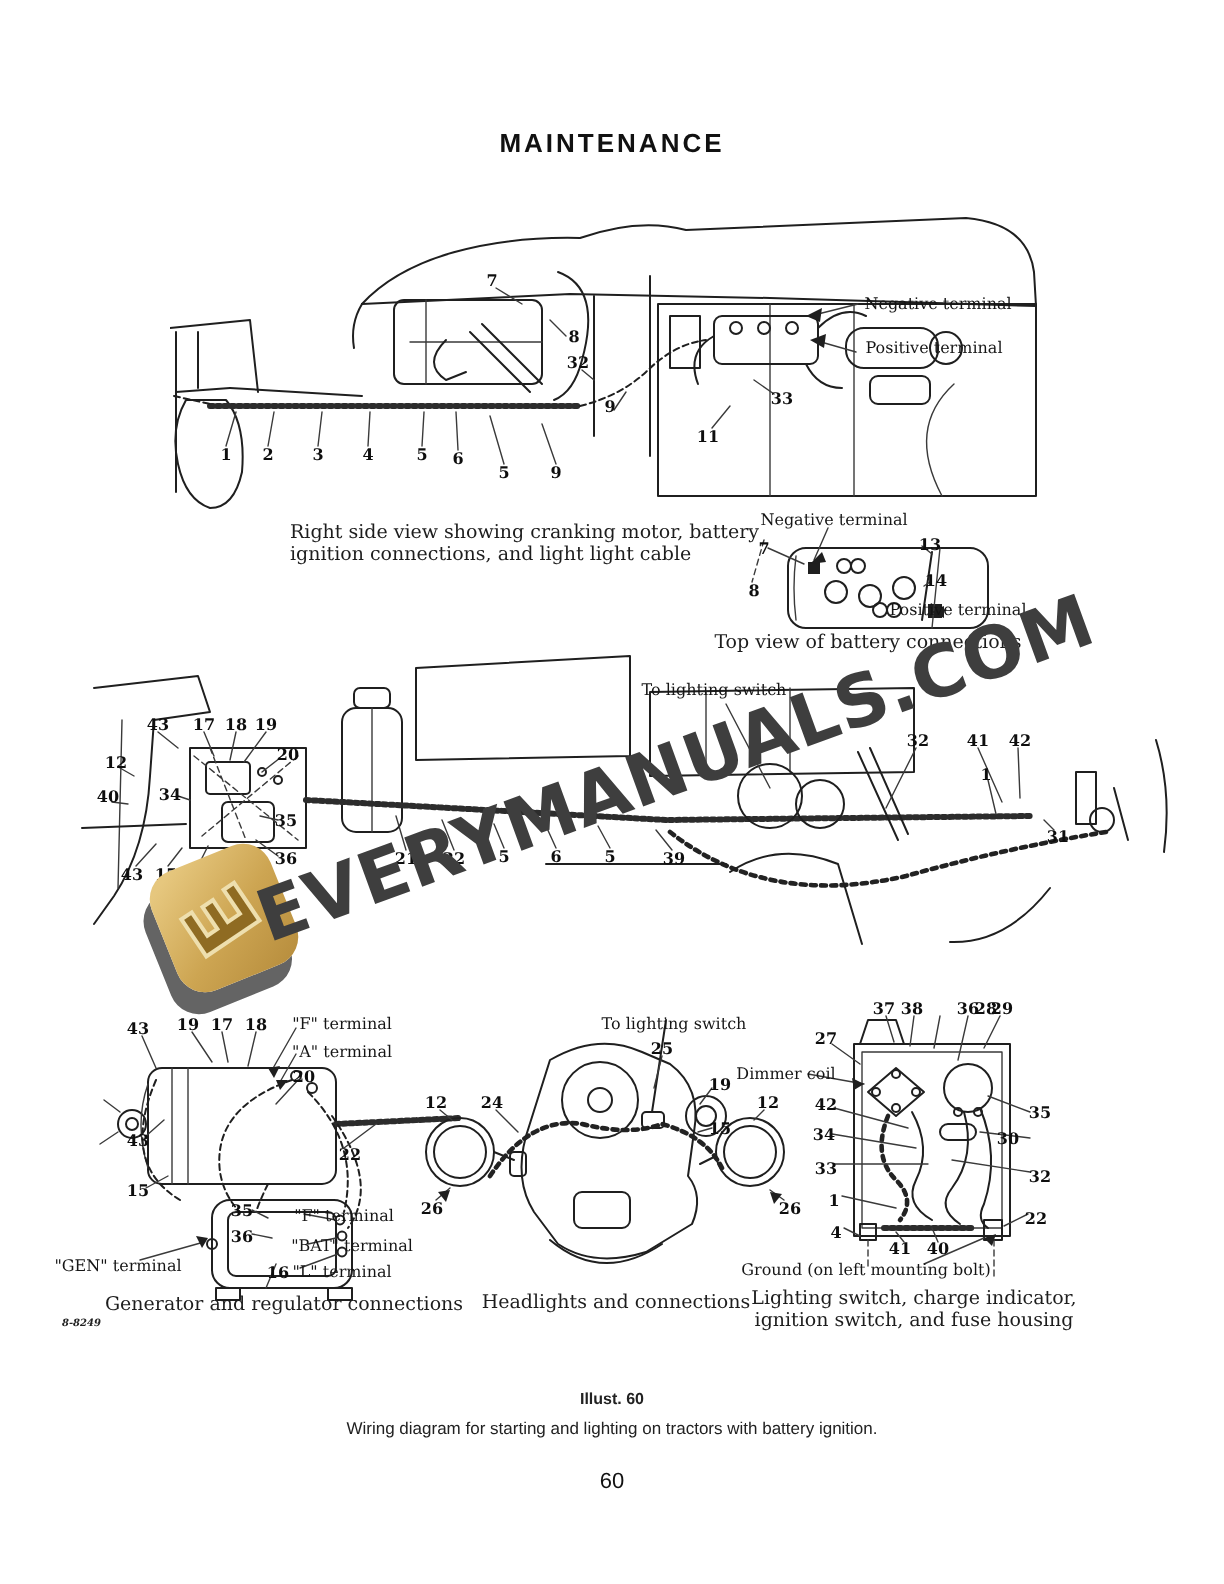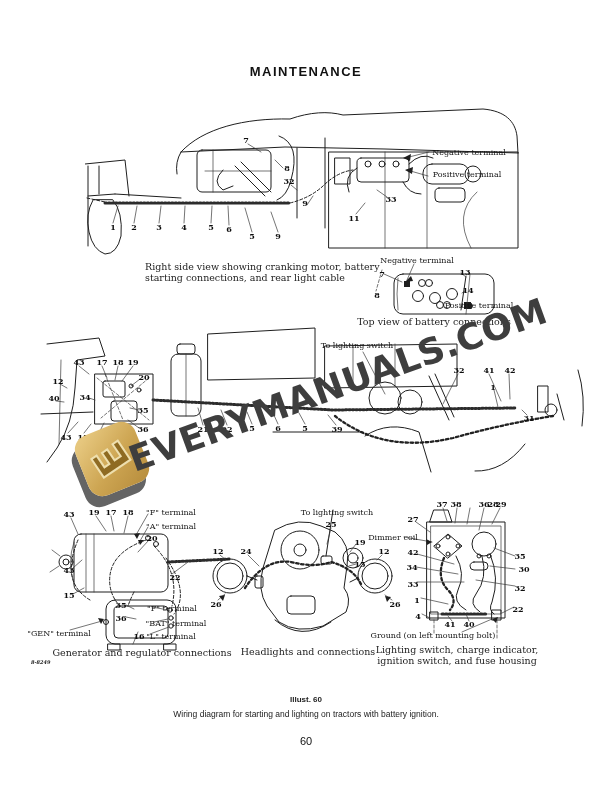--- a/index.html
+++ b/index.html
@@ -305,32 +305,32 @@
       <span class="callout" style="left: 493px; top: 504px;">28</span>
       <span class="callout" style="left: 484px; top: 504px;">36</span>
       <span class="callout" style="left: 501px; top: 504px;">29</span>
       <span class="callout" style="left: 413px; top: 519px;">27</span>
       <span class="callout" style="left: 413px; top: 552px;">42</span>
       <span class="callout" style="left: 412px; top: 567px;">34</span>
       <span class="callout" style="left: 413px; top: 584px;">33</span>
       <span class="callout" style="left: 417px; top: 600px;">1</span>
       <span class="callout" style="left: 418px; top: 616px;">4</span>
       <span class="callout" style="left: 520px; top: 556px;">35</span>
-      <span class="callout" style="left: 524px; top: 569px;">30</span>
+      <span class="callout" style="left: 504px; top: 569px;">30</span>
       <span class="callout" style="left: 520px; top: 588px;">32</span>
       <span class="callout" style="left: 518px; top: 609px;">22</span>
       <span class="callout" style="left: 450px; top: 624px;">41</span>
       <span class="callout" style="left: 469px; top: 624px;">40</span>
       <span class="callout lbl" style="left: 393px; top: 537px;">Dimmer coil</span>
       <span class="callout lbl" style="left: 433px; top: 635px;">Ground (on left mounting bolt)</span>
     </div>
 
   <div class="caption" style="left:145px;top:261px;">
     <div>Right side view showing cranking motor, battery</div>
-    <div>starting connections, and rear light cable</div>
+    <div>ignition connections, and light light cable</div>
   </div>
 
   <div class="caption ctr" style="left:434px;top:316px;">Top view of battery connections</div>
 
 
   <div class="caption ctr" style="left:142px;top:647px;">Generator and regulator connections</div>
   <div class="tinycode" style="left:31px;top:659px;">8-8249</div>
 
   <div class="caption ctr" style="left:308px;top:646px;">Headlights and connections</div>
 

